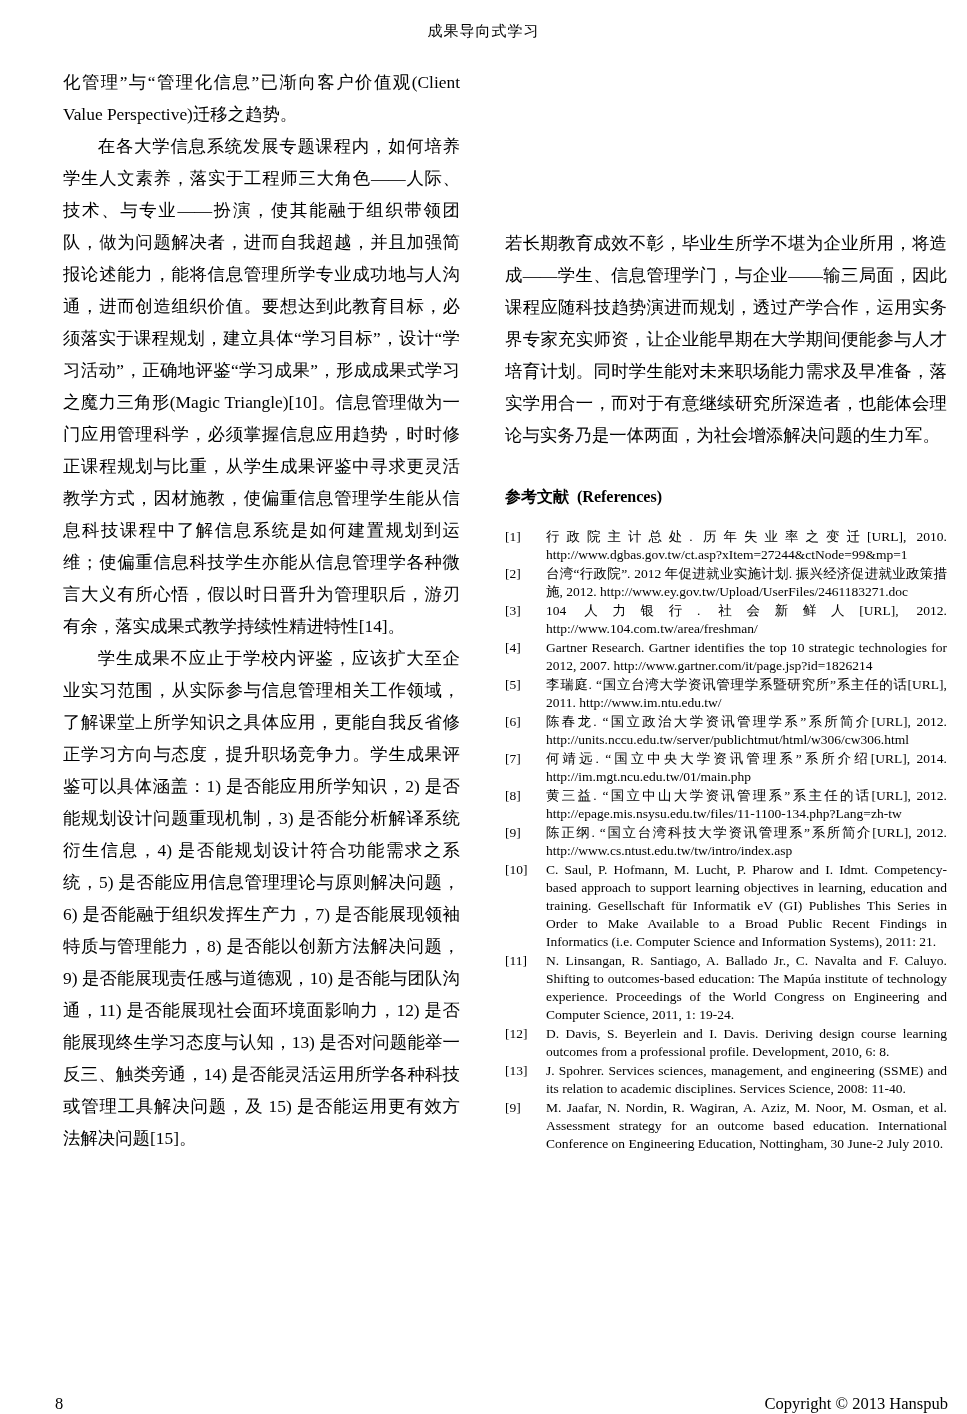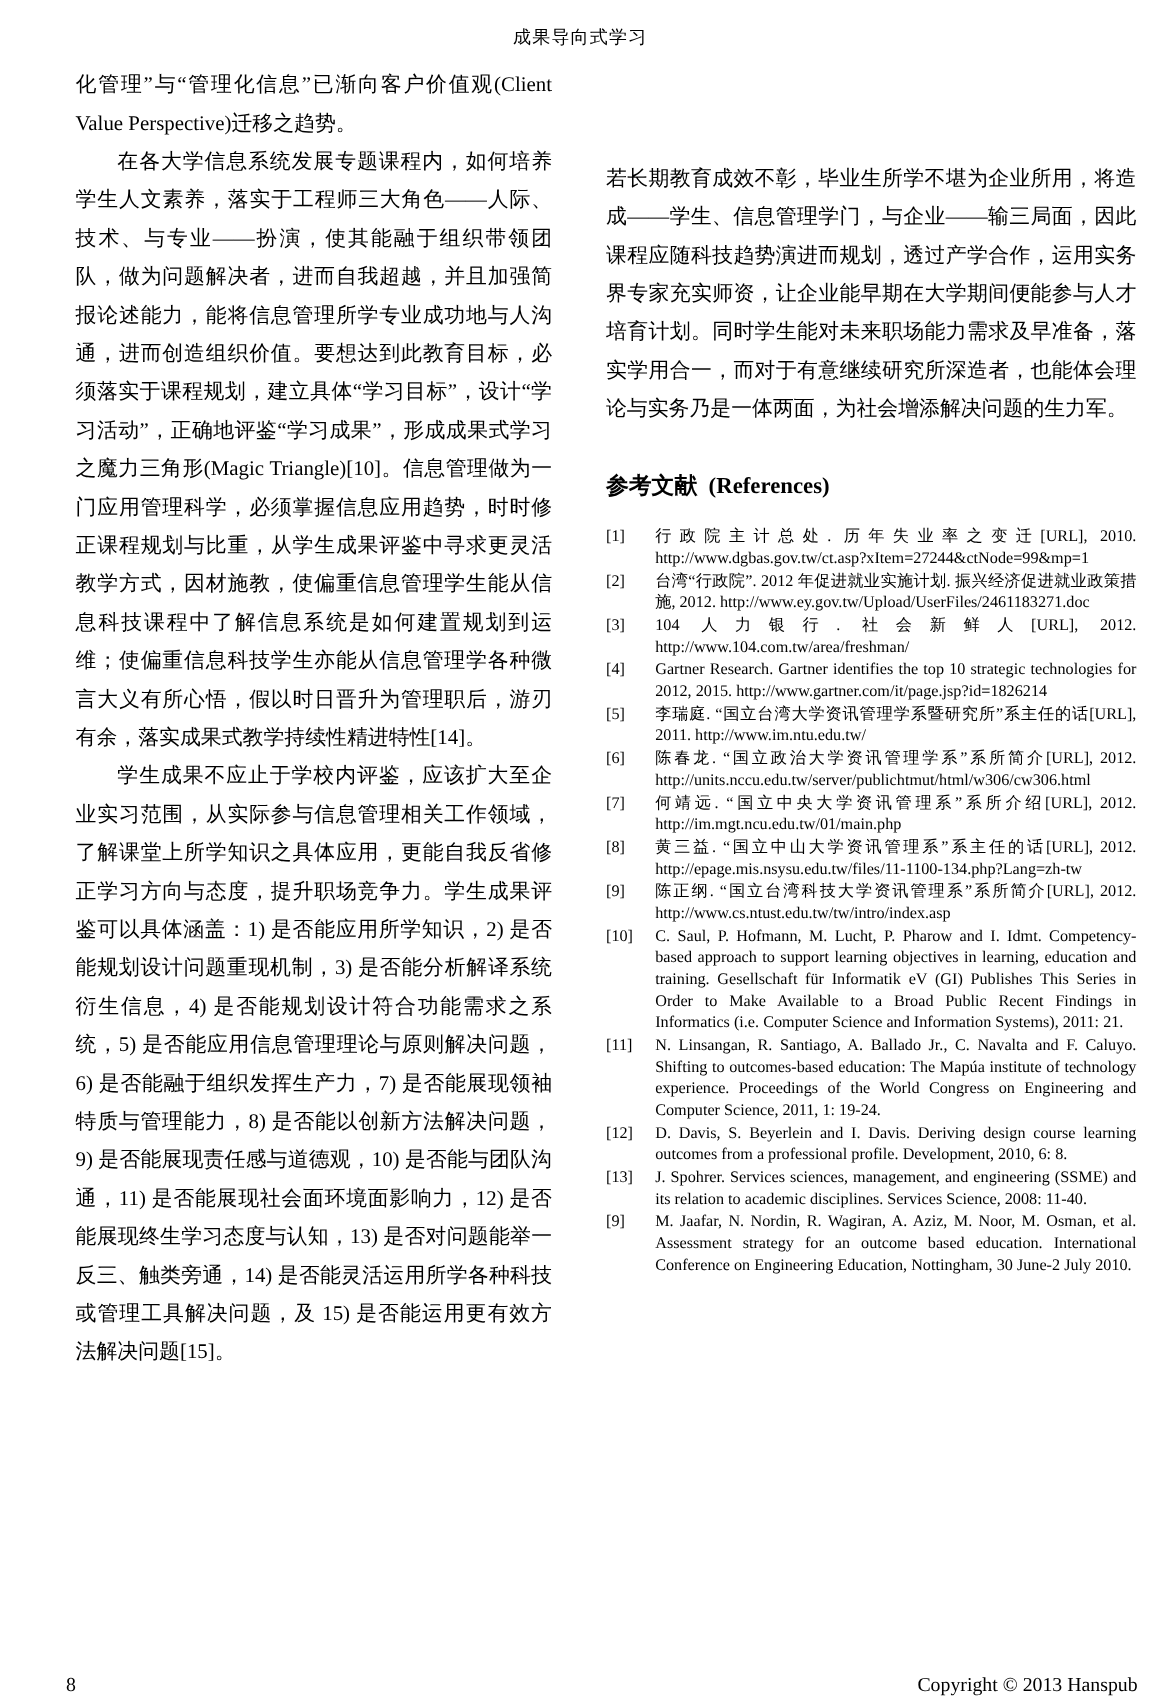--- a/index.html
+++ b/index.html
@@ -19,37 +19,37 @@
     position: absolute;
     top: 6px;
     left: 0;
     right: 0;
     text-align: center;
     font-size: 15px;
     letter-spacing: 1px;
   }
   .columns {
     position: absolute;
-    top: 38px;
+    top: 50px;
     left: 63px;
     display: flex;
     gap: 45px;
-    align-items: center;
+    align-items: flex-end;
   }
   .col-left { width: 397px; }
   .col-right { width: 442px; }
   .body-par {
     font-size: 17.4px;
     line-height: 32px;
     text-align: justify;
     text-indent: 2em;
   }
   .body-par.no-indent { text-indent: 0; }
   .ref-heading {
-    font-size: 19px;
+    font-size: 16px;
     font-weight: bold;
     margin: 36px 0 20px 0;
     white-space: pre-wrap;
   }
   .ref-list { list-style: none; }
   .ref-item {
     display: flex;
     font-size: 13.5px;
     line-height: 18px;
     text-align: justify;
@@ -106,33 +106,33 @@
         <li class="ref-item">
           <span class="ref-num">[2]</span>
           <span class="ref-text">台湾“行政院”. 2012 年促进就业实施计划. 振兴经济促进就业政策措施, 2012. http://www.ey.gov.tw/Upload/UserFiles/2461183271.doc</span>
         </li>
         <li class="ref-item">
           <span class="ref-num">[3]</span>
           <span class="ref-text">104 人力银行. 社会新鲜人[URL], 2012. http://www.104.com.tw/area/freshman/</span>
         </li>
         <li class="ref-item">
           <span class="ref-num">[4]</span>
-          <span class="ref-text">Gartner Research. Gartner identifies the top 10 strategic technologies for 2012, 2015. http://www.gartner.com/it/page.jsp?id=1826214</span>
+          <span class="ref-text">Gartner Research. Gartner identifies the top 10 strategic technologies for 2012, 2007. http://www.gartner.com/it/page.jsp?id=1826214</span>
         </li>
         <li class="ref-item">
           <span class="ref-num">[5]</span>
           <span class="ref-text">李瑞庭. “国立台湾大学资讯管理学系暨研究所”系主任的话[URL], 2011. http://www.im.ntu.edu.tw/</span>
         </li>
         <li class="ref-item">
           <span class="ref-num">[6]</span>
           <span class="ref-text">陈春龙. “国立政治大学资讯管理学系”系所简介[URL], 2012. http://units.nccu.edu.tw/server/publichtmut/html/w306/cw306.html</span>
         </li>
         <li class="ref-item">
           <span class="ref-num">[7]</span>
-          <span class="ref-text">何靖远. “国立中央大学资讯管理系”系所介绍[URL], 2012. http://im.mgt.ncu.edu.tw/01/main.php</span>
+          <span class="ref-text">何靖远. “国立中央大学资讯管理系”系所介绍[URL], 2014. http://im.mgt.ncu.edu.tw/01/main.php</span>
         </li>
         <li class="ref-item">
           <span class="ref-num">[8]</span>
           <span class="ref-text">黄三益. “国立中山大学资讯管理系”系主任的话[URL], 2012. http://epage.mis.nsysu.edu.tw/files/11-1100-134.php?Lang=zh-tw</span>
         </li>
         <li class="ref-item">
           <span class="ref-num">[9]</span>
           <span class="ref-text">陈正纲. “国立台湾科技大学资讯管理系”系所简介[URL], 2012. http://www.cs.ntust.edu.tw/tw/intro/index.asp</span>
         </li>
         <li class="ref-item">

